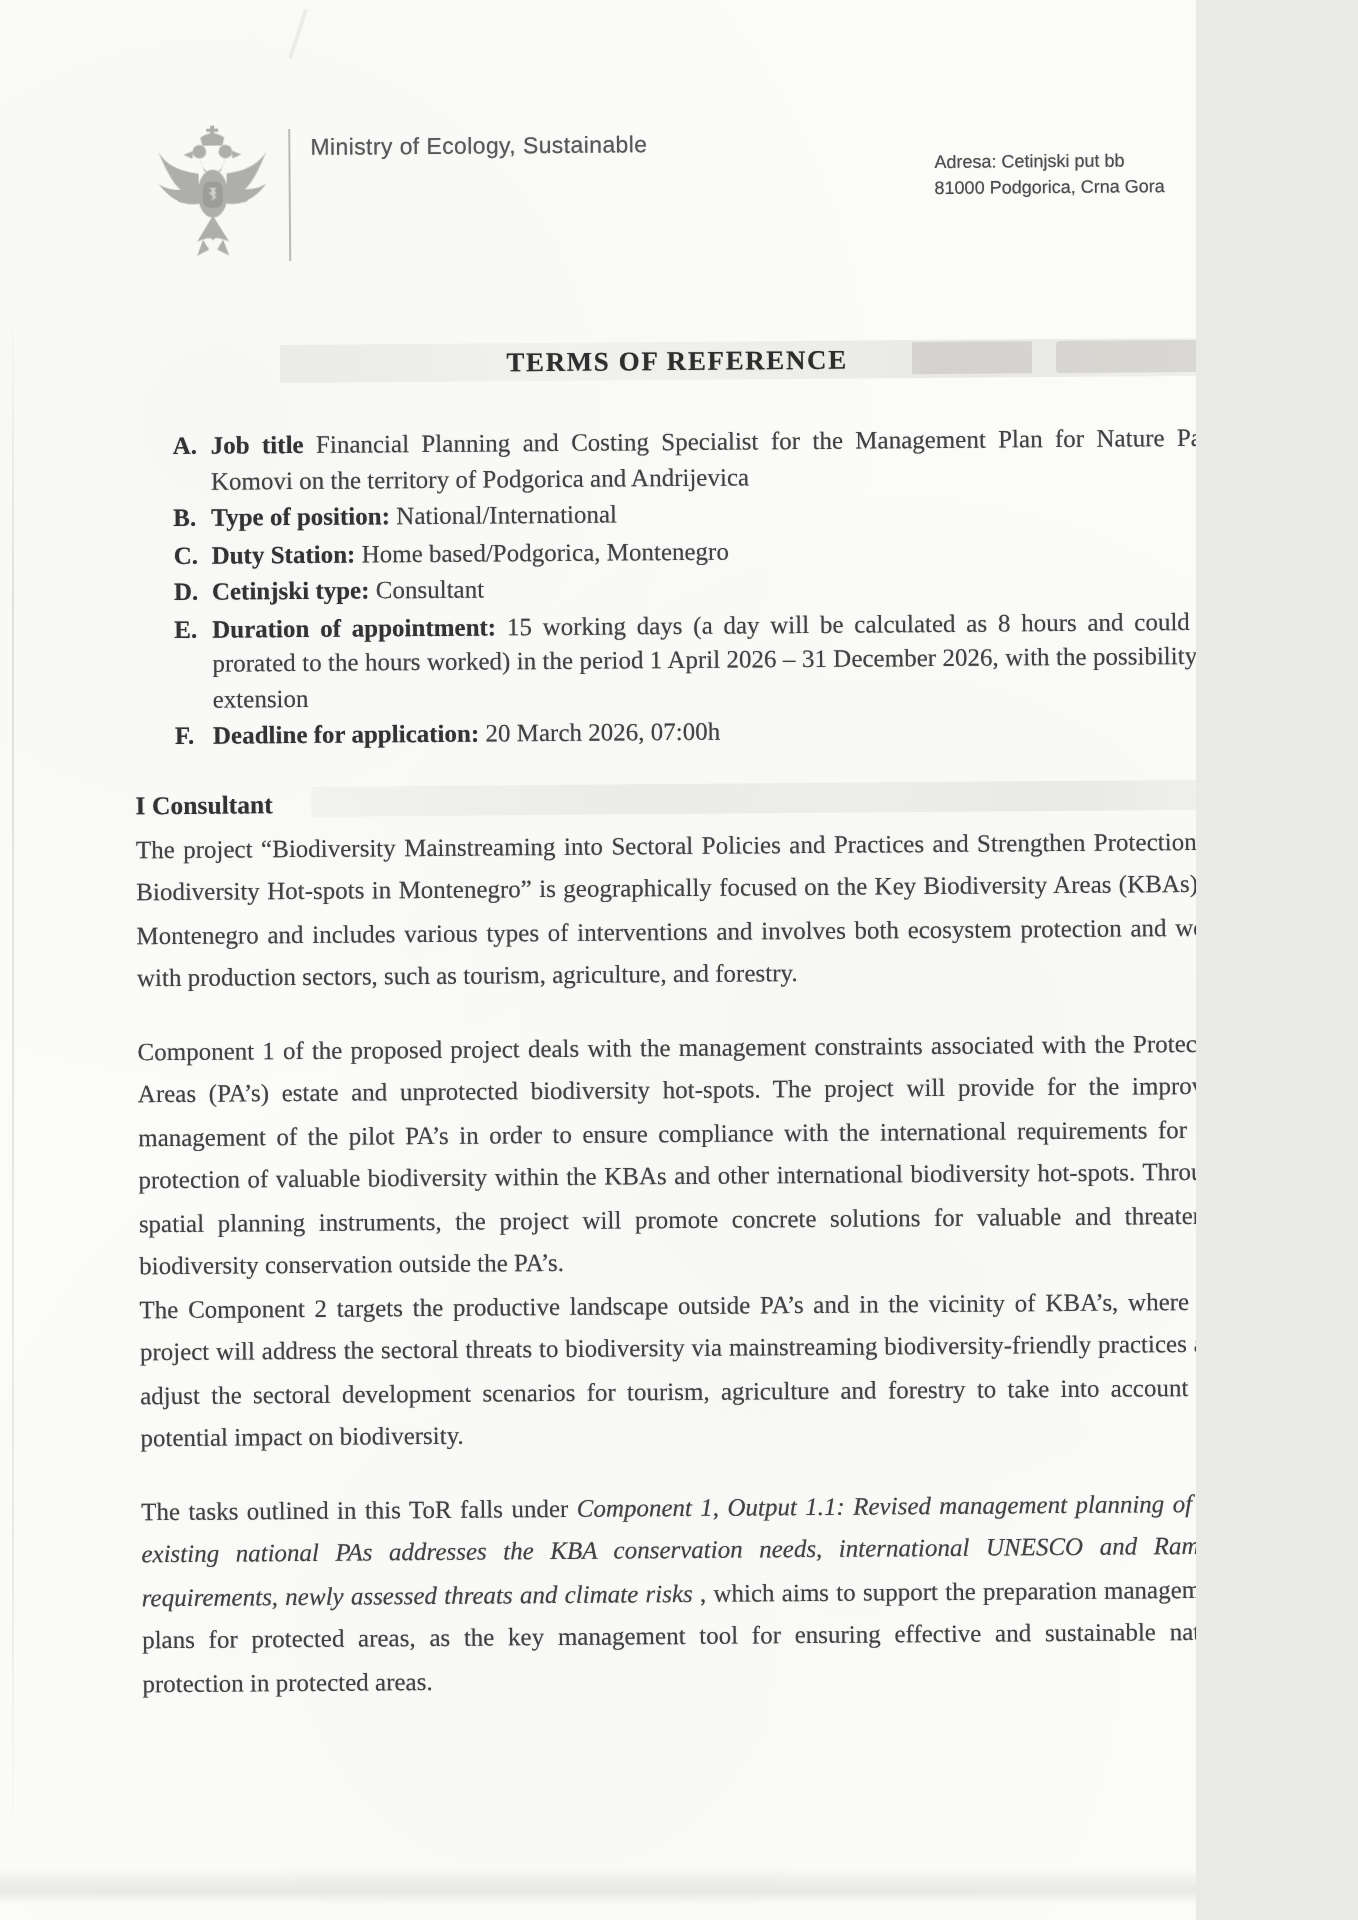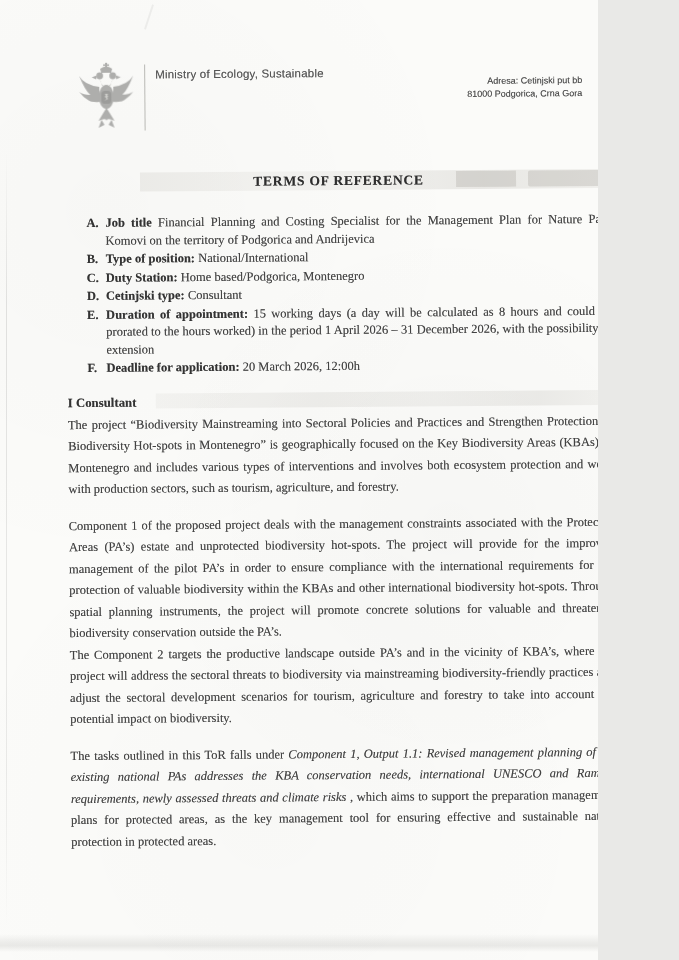--- a/index.html
+++ b/index.html
@@ -40,21 +40,21 @@
 
   
   .letterhead { display: flex; align-items: flex-start; margin-left: 12px; }
   .logo-box { width: 58px; height: 74px; flex: 0 0 auto; filter: blur(0.3px); opacity: 0.85; }
   .vdivider { width: 1px; height: 66px; background: #b9b9b5; margin: 3px 10px 0 9px; flex: 0 0 auto; }
   .ministry {
     font-family: "Liberation Sans", sans-serif; font-size: 11.5px; line-height: 15.5px;
     color: #575757; padding-top: 6px; letter-spacing: 0.2px;
   }
   .address {
-    margin-left: auto; margin-right: 28px; padding-top: 16px; text-align: right;
+    margin-left: auto; margin-right: 28px; padding-top: 16px; text-align: left;
     font-family: "Liberation Sans", sans-serif; font-size: 9px; line-height: 13px; color: #4c4c4c;
   }
 
   
   .title-row { position: relative; margin-top: 36px; height: 22px; text-align: center; }
   .title-band {
     position: absolute; left: 74px; right: -6px; top: 1px; height: 19px;
     background: linear-gradient(90deg, rgba(205,203,197,0.30), rgba(215,213,208,0.22) 30%, rgba(205,203,197,0.28) 55%, rgba(196,194,188,0.34) 72%, rgba(210,208,202,0.25));
   }
   .smudge { position: absolute; top: 2px; height: 16px; background: rgba(165,163,156,0.30); }
@@ -149,21 +149,21 @@
         <div class="tor-item">
           <span class="letter">D.</span>
           <span class="itembody"><b>Cetinjski type:</b> <span>Consultant</span></span>
         </div>
         <div class="tor-item">
           <span class="letter">E.</span>
           <span class="itembody"><b>Duration of appointment:</b> <span>15 working days (a day will be calculated as 8 hours and could be prorated to the hours worked) in the period 1 April 2026 – 31 December 2026, with the possibility of extension</span></span>
         </div>
         <div class="tor-item">
           <span class="letter">F.</span>
-          <span class="itembody"><b>Deadline for application:</b> <span>20 March 2026, 12:00h</span></span>
+          <span class="itembody"><b>Deadline for application:</b> <span>20 March 2026, 07:00h</span></span>
         </div>
       </div>
 
       <div class="bg-heading-row">
         <div class="bg-heading-band"></div>
         <span class="bg-heading">I Consultant</span>
       </div>
 
       <p class="para">The project “Biodiversity Mainstreaming into Sectoral Policies and Practices and Strengthen Protection of Biodiversity Hot-spots in Montenegro” is geographically focused on the Key Biodiversity Areas (KBAs) of Montenegro and includes various types of interventions and involves both ecosystem protection and work with production sectors, such as tourism, agriculture, and forestry.</p>
 

